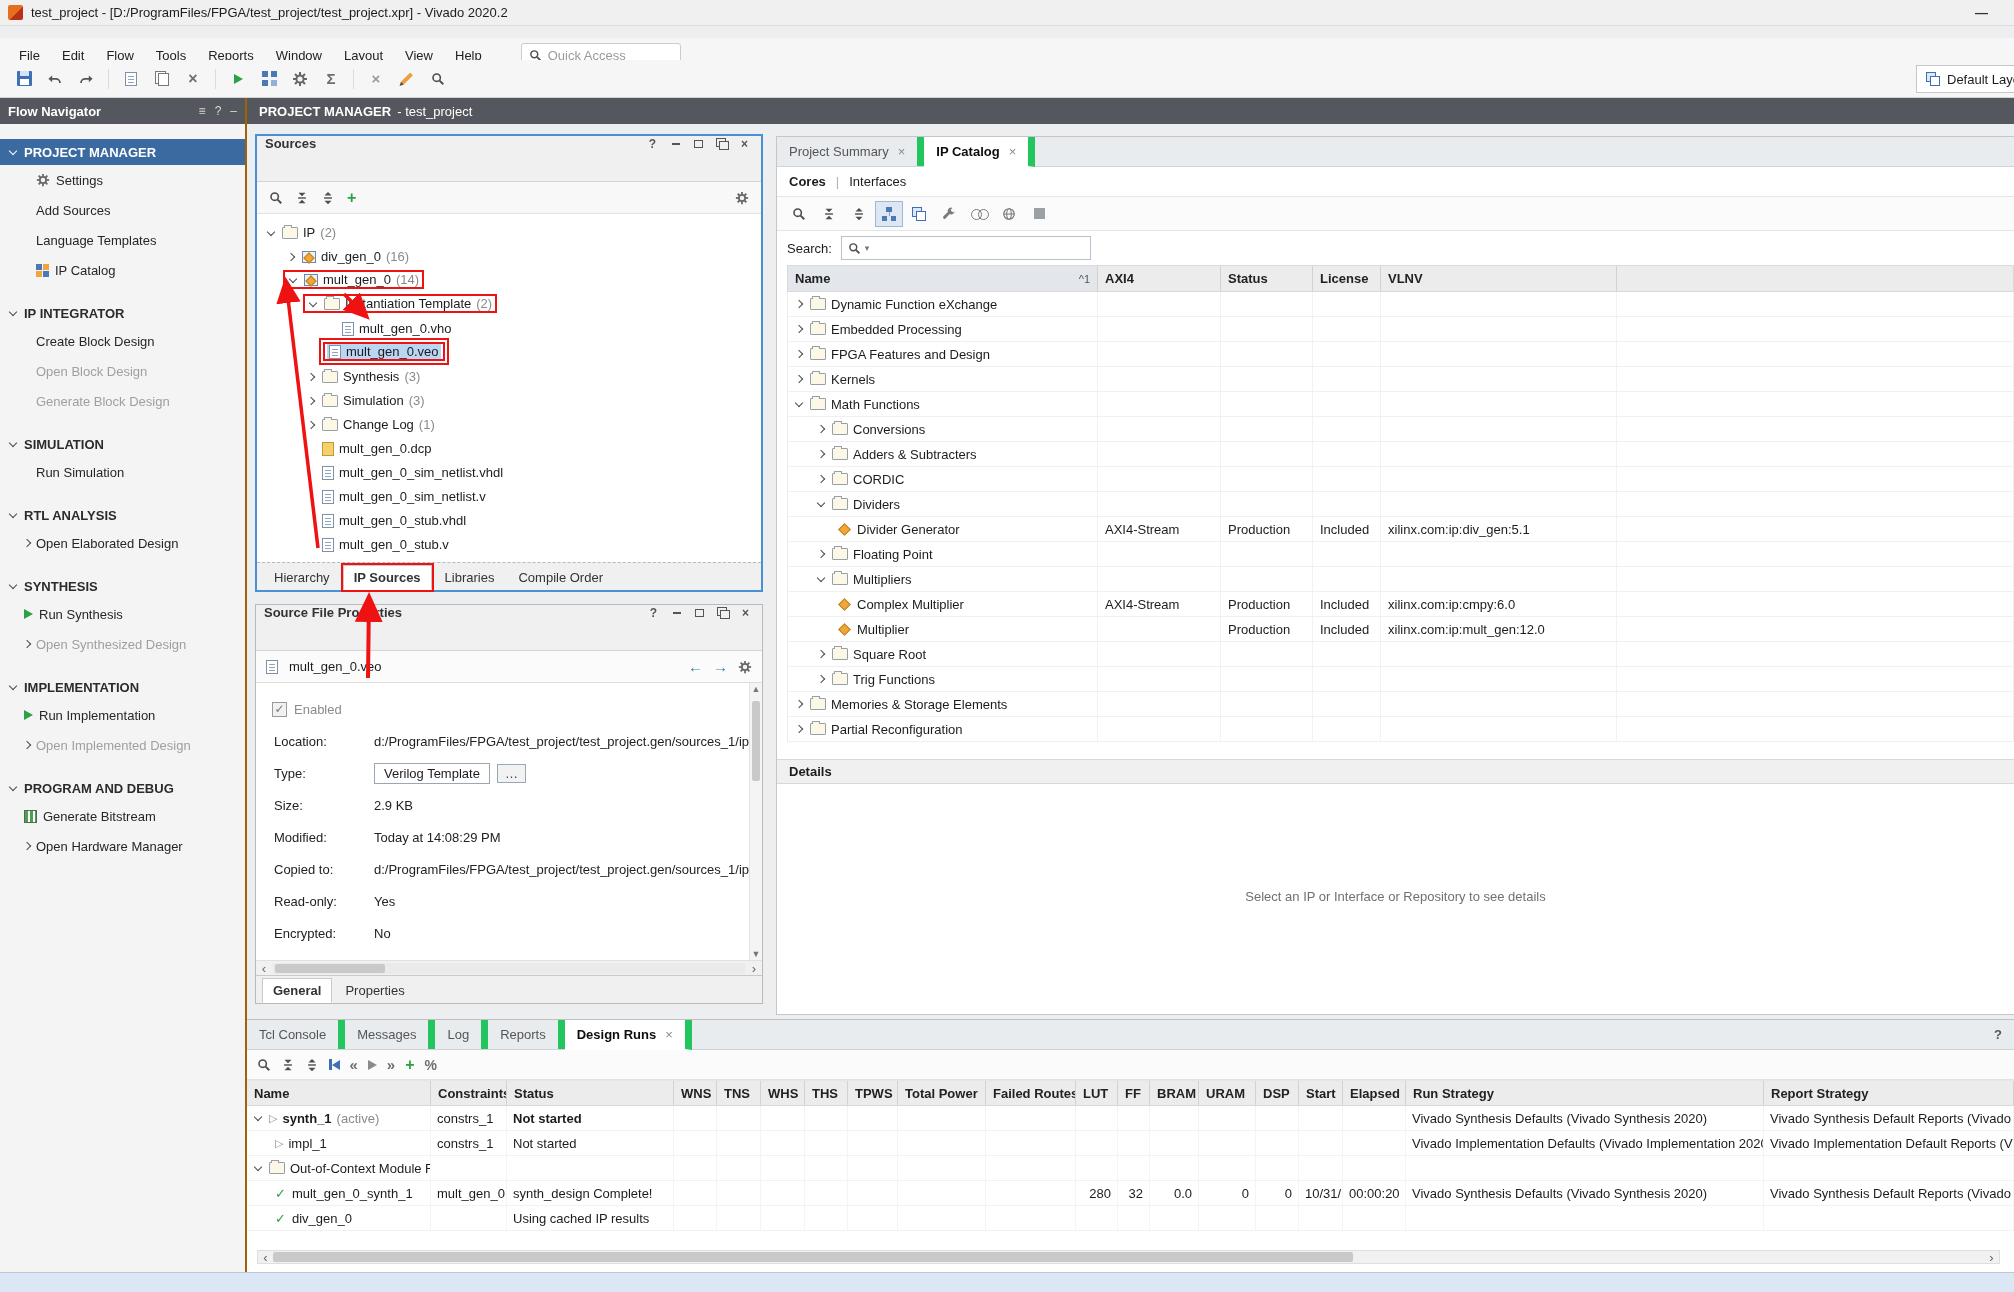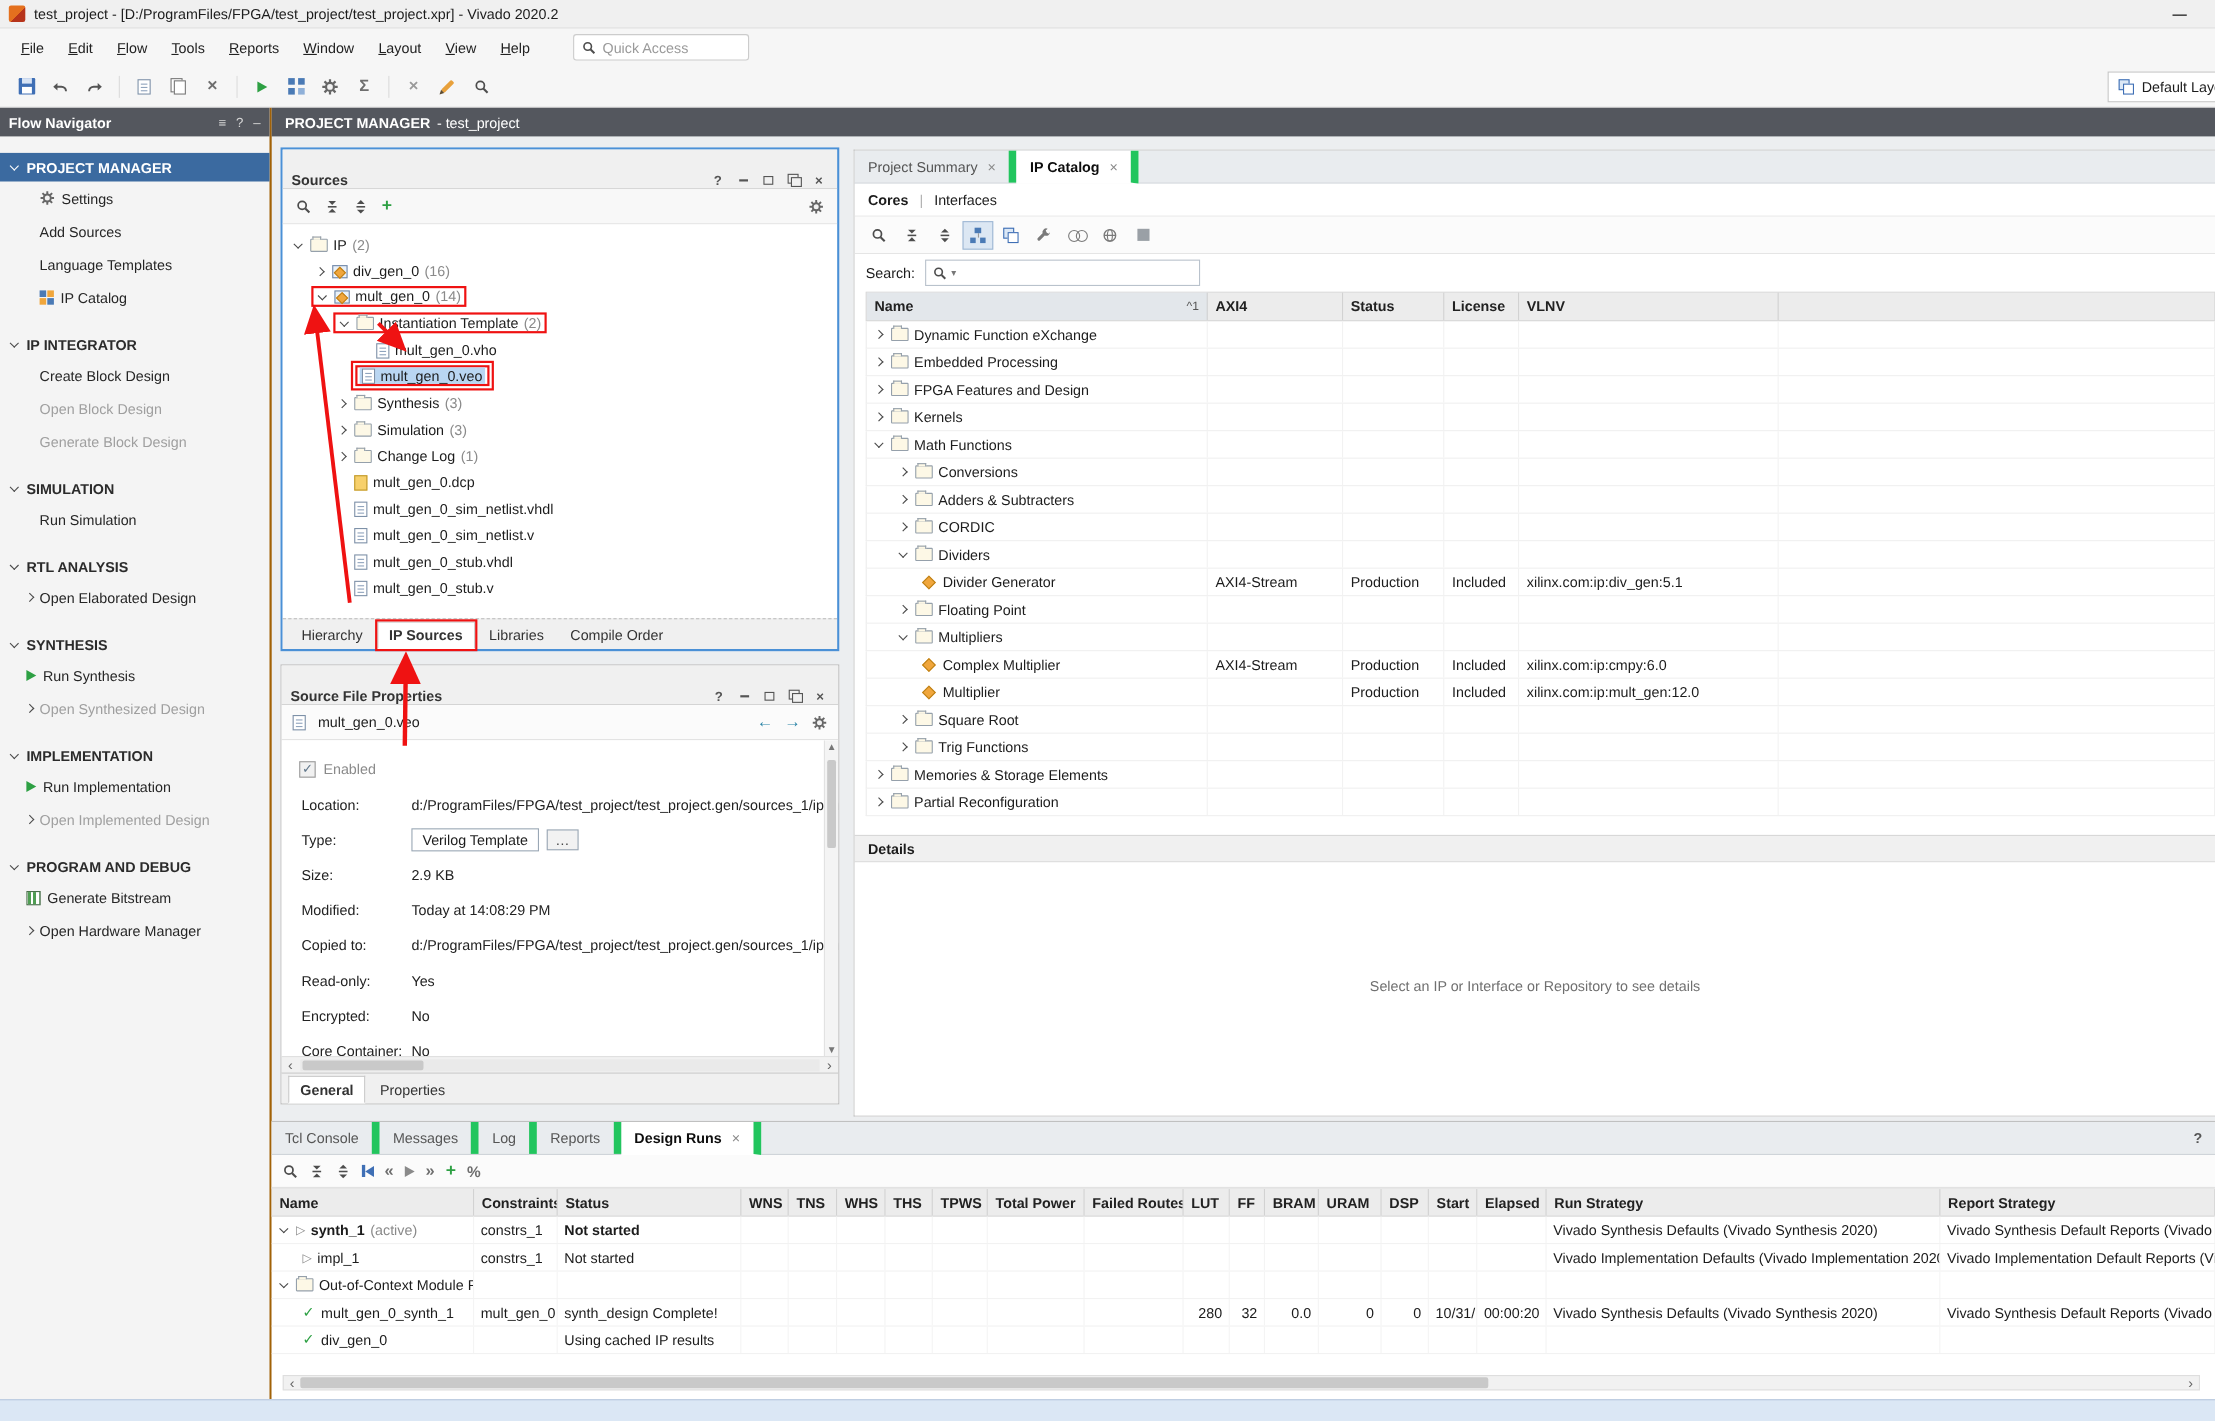--- a/index.html
+++ b/index.html
@@ -5,21 +5,21 @@
 *{margin:0;padding:0;box-sizing:border-box}
 body{background:#9aa0a6}
 #app{position:relative;width:2014px;height:1292px;background:#eceef0;overflow:hidden;
      font-family:"Liberation Sans","DejaVu Sans",sans-serif;font-size:13px;color:#1c1c1c;cursor:default}
 
 
 .titlebar{position:absolute;left:0;top:0;width:100%;height:26px;background:#f0f0f0;border-bottom:1px solid #dcdcdc;
           display:flex;align-items:center;gap:8px;padding:0 8px}
 .logo{width:15px;height:15px;border-radius:2px;background:linear-gradient(135deg,#e4701e 55%,#b6331a 55%);flex:none}
 .win-min{margin-left:auto;padding-right:18px;color:#333;font-weight:bold}
-.menubar{position:absolute;left:0;top:26px;width:100%;height:34px;background:#f6f6f6;display:flex;align-items:center;padding-left:8px}
+.menubar{position:absolute;left:0;top:38px;width:100%;height:34px;background:#f6f6f6;display:flex;align-items:center;padding-left:8px}
 .menu-item{padding:6px 11px;color:#222;display:inline-block}
 .menu-item::first-letter{text-decoration:underline}
 .quickaccess{margin-left:28px;width:160px;height:24px;background:#fff;border:1px solid #ccc;border-radius:3px;
              display:flex;align-items:center;gap:6px;padding:0 7px;color:#9a9a9a}
 .toolbar{position:absolute;left:0;top:60px;width:100%;height:38px;background:#f6f6f6;border-bottom:1px solid #d4d4d4;
          display:flex;align-items:center;gap:3px;padding-left:10px}
 .tbtn{width:28px;height:28px;display:flex;align-items:center;justify-content:center;flex:none}
 .tsep{width:1px;height:20px;background:#dcdcdc;margin:0 5px;flex:none}
 .layout-select{position:absolute;left:1916px;top:5px;height:28px;background:#fff;border:1px solid #c6c6c6;
                display:flex;align-items:center;gap:7px;padding:0 9px;white-space:nowrap}
@@ -99,21 +99,21 @@
 .fn-item.disabled{color:#9f9f9f}
 .fn-item .cv{margin-right:2px}
 
 
 .pm-header{position:absolute;left:247px;top:98px;width:1767px;height:26px;background:#54575e;color:#fff;
            display:flex;align-items:center;gap:6px;padding-left:12px}
 .pm-title{font-weight:bold}
 
 
 .panel{position:absolute;background:#fff;border:1px solid #b9b9b9;display:flex;flex-direction:column}
-.panel-title{height:36px;background:#f0f0f0;border-bottom:1px solid #d4d4d4;display:flex;align-items:flex-end;
+.panel-title{height:46px;background:#f0f0f0;border-bottom:1px solid #d4d4d4;display:flex;align-items:flex-start;
              gap:16px;padding:0 8px;font-weight:bold;color:#333;flex:none}
 .ptc{margin-left:auto;display:flex;gap:6px;align-items:center}
 .ptoolbar{height:32px;display:flex;align-items:center;gap:12px;padding:0 12px;background:#f8f8f8;border-bottom:1px solid #e2e2e2;flex:none}
 .btabs{display:flex;align-items:flex-end;background:#f0f0f0;border-top:1px dashed #b9b9b9;height:28px;padding:3px 6px 0;gap:2px;flex:none}
 .btab{padding:0 10px;height:25px;line-height:23px;color:#333;border:1px solid transparent;white-space:nowrap}
 .btab.active{background:#fff;border:1px solid #c9c9c9;border-bottom:1px solid #fff;font-weight:bold}
 .tab-red{outline:2px solid #ef1212;outline-offset:0}
 
 
 .sources{left:255px;top:134px;width:508px;height:458px;border:2px solid #4a90d6}

